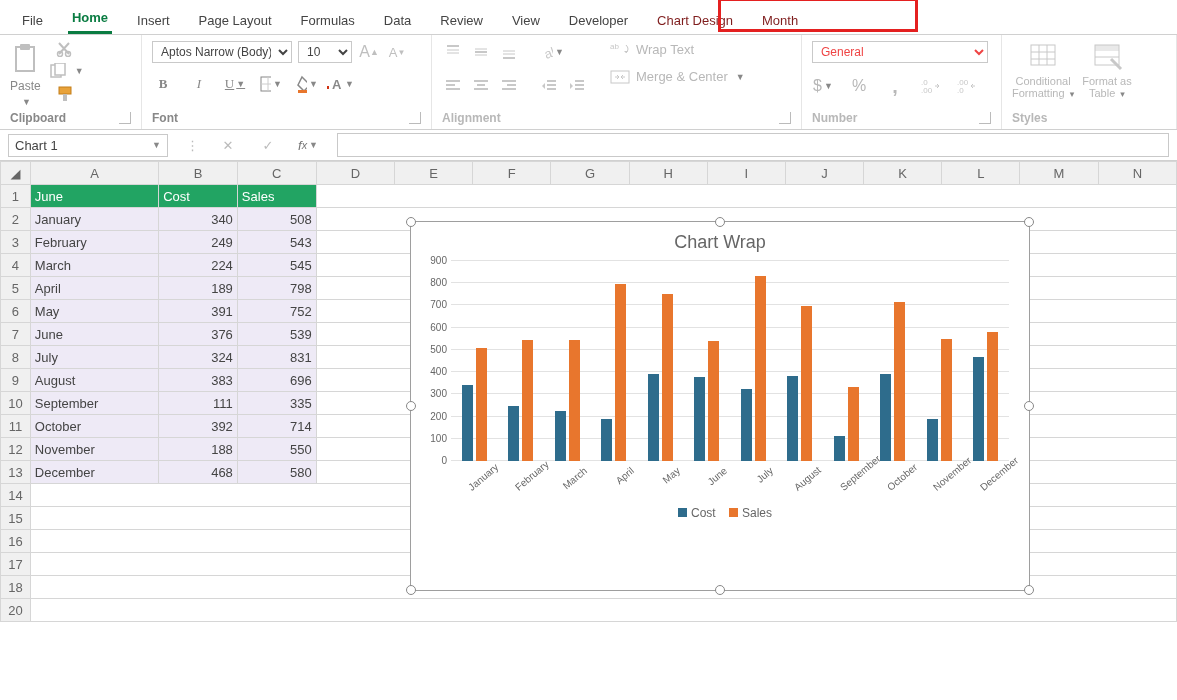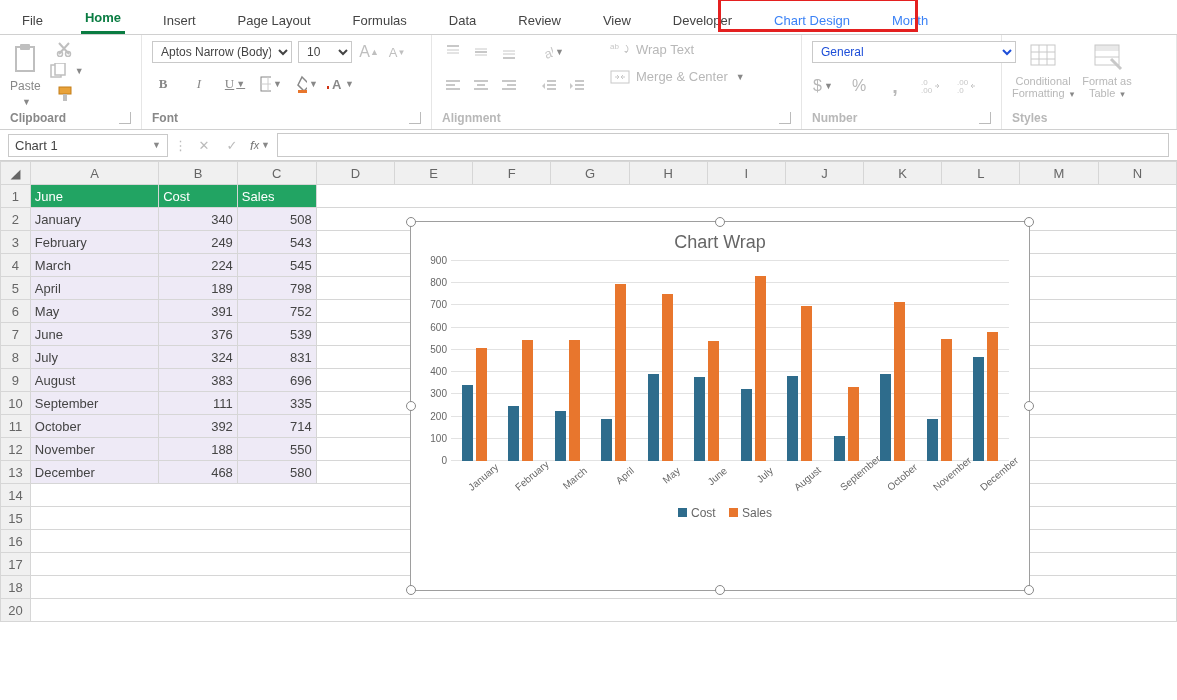--- a/index.html
+++ b/index.html
@@ -1,39 +1,39 @@
 <!DOCTYPE html>
 <html><head>
 <meta charset="utf-8">
 <style>
   * { box-sizing: border-box; }
   body { margin:0; font-family:"Segoe UI",Arial,sans-serif; font-size:13px; color:#444; background:#fff; width:1177px; }
-  .tabs { display:flex; align-items:flex-end; gap:34px; padding:6px 18px 0 18px; border-bottom:1px solid #d0d0d0; position:relative; }
+  .tabs { display:flex; align-items:flex-end; gap:21px; padding:6px 18px 0 18px; border-bottom:1px solid #d0d0d0; position:relative; }
   .tab { padding:4px 4px 6px 4px; cursor:pointer; color:#444; }
   .tab.active { color:#0a7c42; font-weight:600; border-bottom:3px solid #0a7c42; }
-  .tab.contextual { color:#3b82f6; }
+  .tab.contextual { color:#7f1d1d; }
   .highlight-box { position:absolute; border:3px solid #e42020; }
 
   .ribbon { display:flex; border-bottom:1px solid #d0d0d0; background:#fff; }
   .group { border-right:1px solid #e6e6e6; padding:6px 10px 2px 10px; display:flex; flex-direction:column; justify-content:space-between; color:#888; }
   .group.disabled { color:#b8b8b8; }
   .group-body { display:flex; gap:8px; align-items:flex-start; flex:1; }
   .group-label { font-size:12px; padding:4px 0 2px 0; position:relative;font-weight:bold; }
   .dlaunch { position:absolute; right:0; bottom:3px; width:12px; height:12px; border:1px solid #bbb; border-left:none; border-top:none; }
   .dlaunch::after { content:""; position:absolute; right:-1px; bottom:-1px; width:5px; height:5px; border-right:1px solid #bbb; border-bottom:1px solid #bbb; }
 
   .vbtn { display:flex; flex-direction:column; align-items:center; gap:4px; font-size:12px; }
   .icon { display:inline-flex; align-items:center; justify-content:center; }
   .row { display:flex; gap:6px; align-items:center; }
   .col { display:flex; flex-direction:column; gap:6px; }
   select.fake, input.fake { border:1px solid #c9c9c9; font-size:12px; padding:2px 4px; background:#fff; color:#444; font-family:inherit; }
   .sq { width:22px; height:22px; display:inline-flex; align-items:center; justify-content:center; border:0; background:none; }
   .dd { font-size:9px; color:#888; margin-left:2px; }
 
-  .namebar { display:flex; align-items:center; border-bottom:1px solid #d0d0d0; padding:3px 8px; gap:6px; }
+  .namebar { display:flex; align-items:center; border-bottom:1px solid #d0d0d0; padding:3px 8px; gap:18px; }
   .namebox { border:1px solid #c9c9c9; width:160px; padding:3px 6px; display:flex; justify-content:space-between; align-items:center; }
   .fxbar { border:1px solid #c9c9c9; flex:1; height:24px; }
 
   .gridwrap { position:relative; overflow:hidden; }
   table.sheet { border-collapse:collapse; table-layout:fixed; }
   .sheet th, .sheet td { border:1px solid #d6d6d6; height:23px; font-size:13px; font-weight:400; padding:0 4px; overflow:hidden; white-space:nowrap; background:#fff; }
   .sheet th { background:#f0f0f0; text-align:center; color:#666; }
   .sheet th.rowh { width:30px; }
   .sheet td.hdr { background:#22a463; color:#fff; }
   .sheet td.sel { background:#eeeaf6; }
@@ -251,21 +251,21 @@
             <span>Merge &amp; Center</span>
             <span class="dd">▼</span>
           </div>
       </div>
     </div>
     <div class="group-label"><span>Alignment</span><span class="dlaunch"></span></div>
   </div>
 
   <div class="group disabled" style="width:200px;">
     <div class="group-body col" style="gap:12px;">
-      <select class="fake" style="width:204px;color:#1d4ed8;"><option>General</option></select>
+      <select class="fake" style="width:176px;color:#ef4444;"><option>General</option></select>
       <div class="row" style="gap:14px;">
         <span class="sq" style="font-size:16px;">$<span class="dd">▼</span></span>
         <span class="sq" style="font-size:16px;">%</span>
         <span class="sq" style="font-size:20px;font-weight:bold;">,</span>
         <span class="sq">
             <svg width="20" height="16">
               <text x="0" y="7" font-size="8" fill="#c8c8c8">.0</text>
               <text x="0" y="15" font-size="8" fill="#c8c8c8">.00</text>
               <path d="M14 8 L18 8 M16 6 L18 8 L16 10" stroke="#c8c8c8" fill="none"></path>
             </svg>

